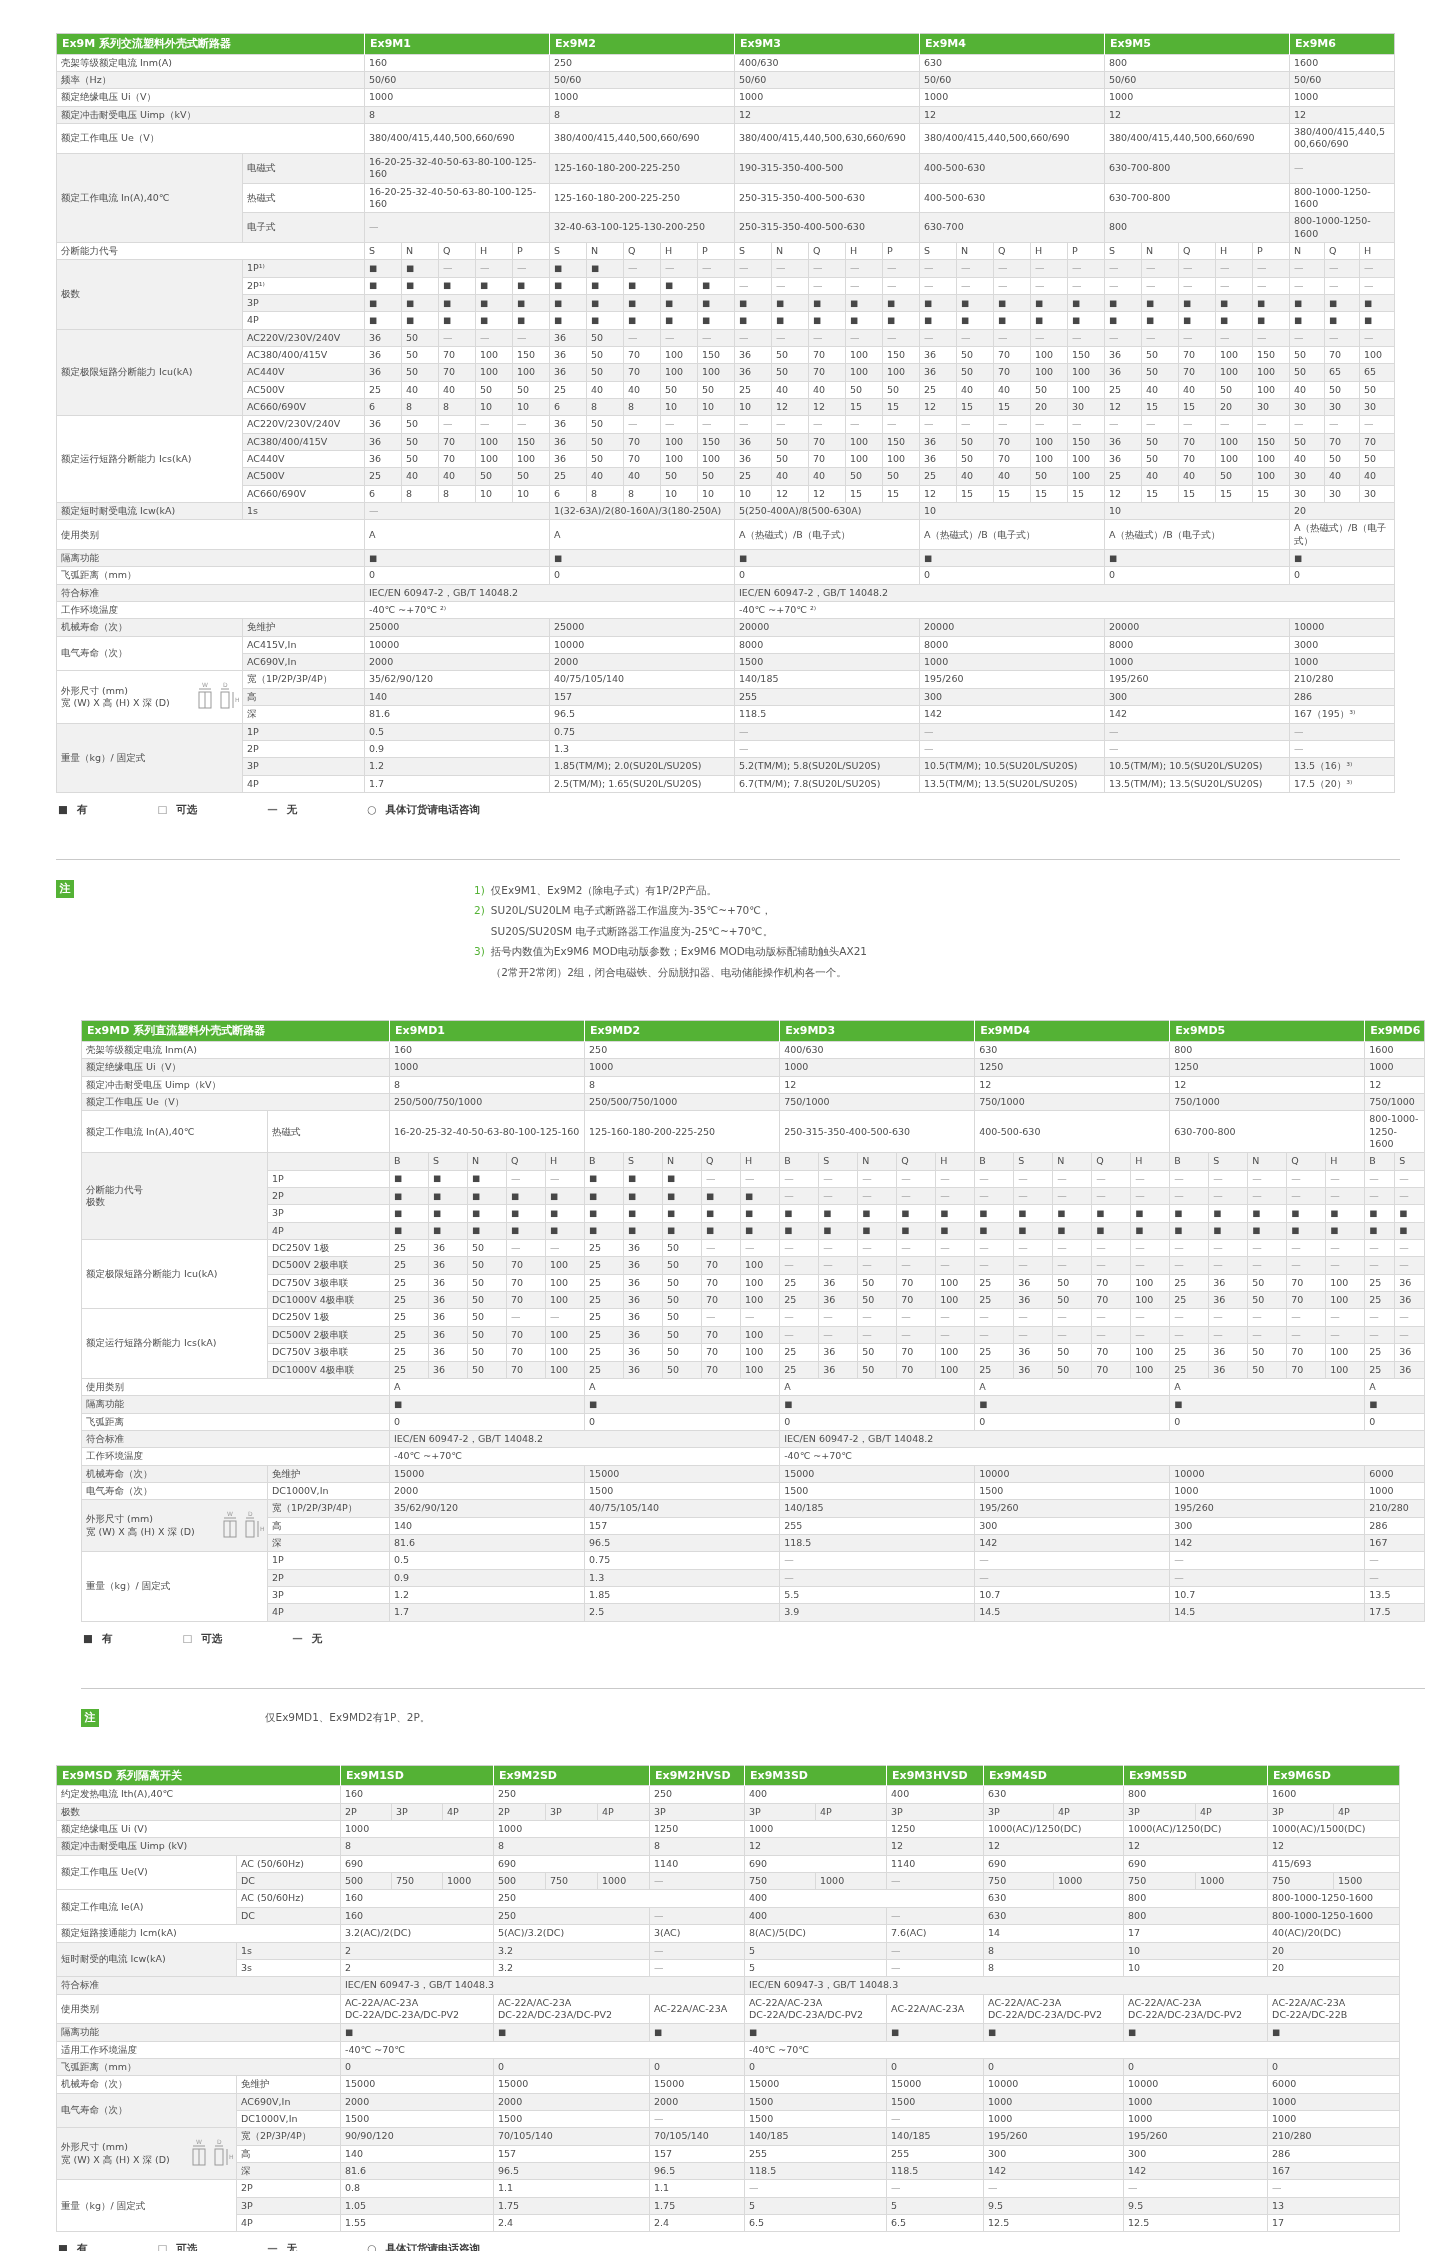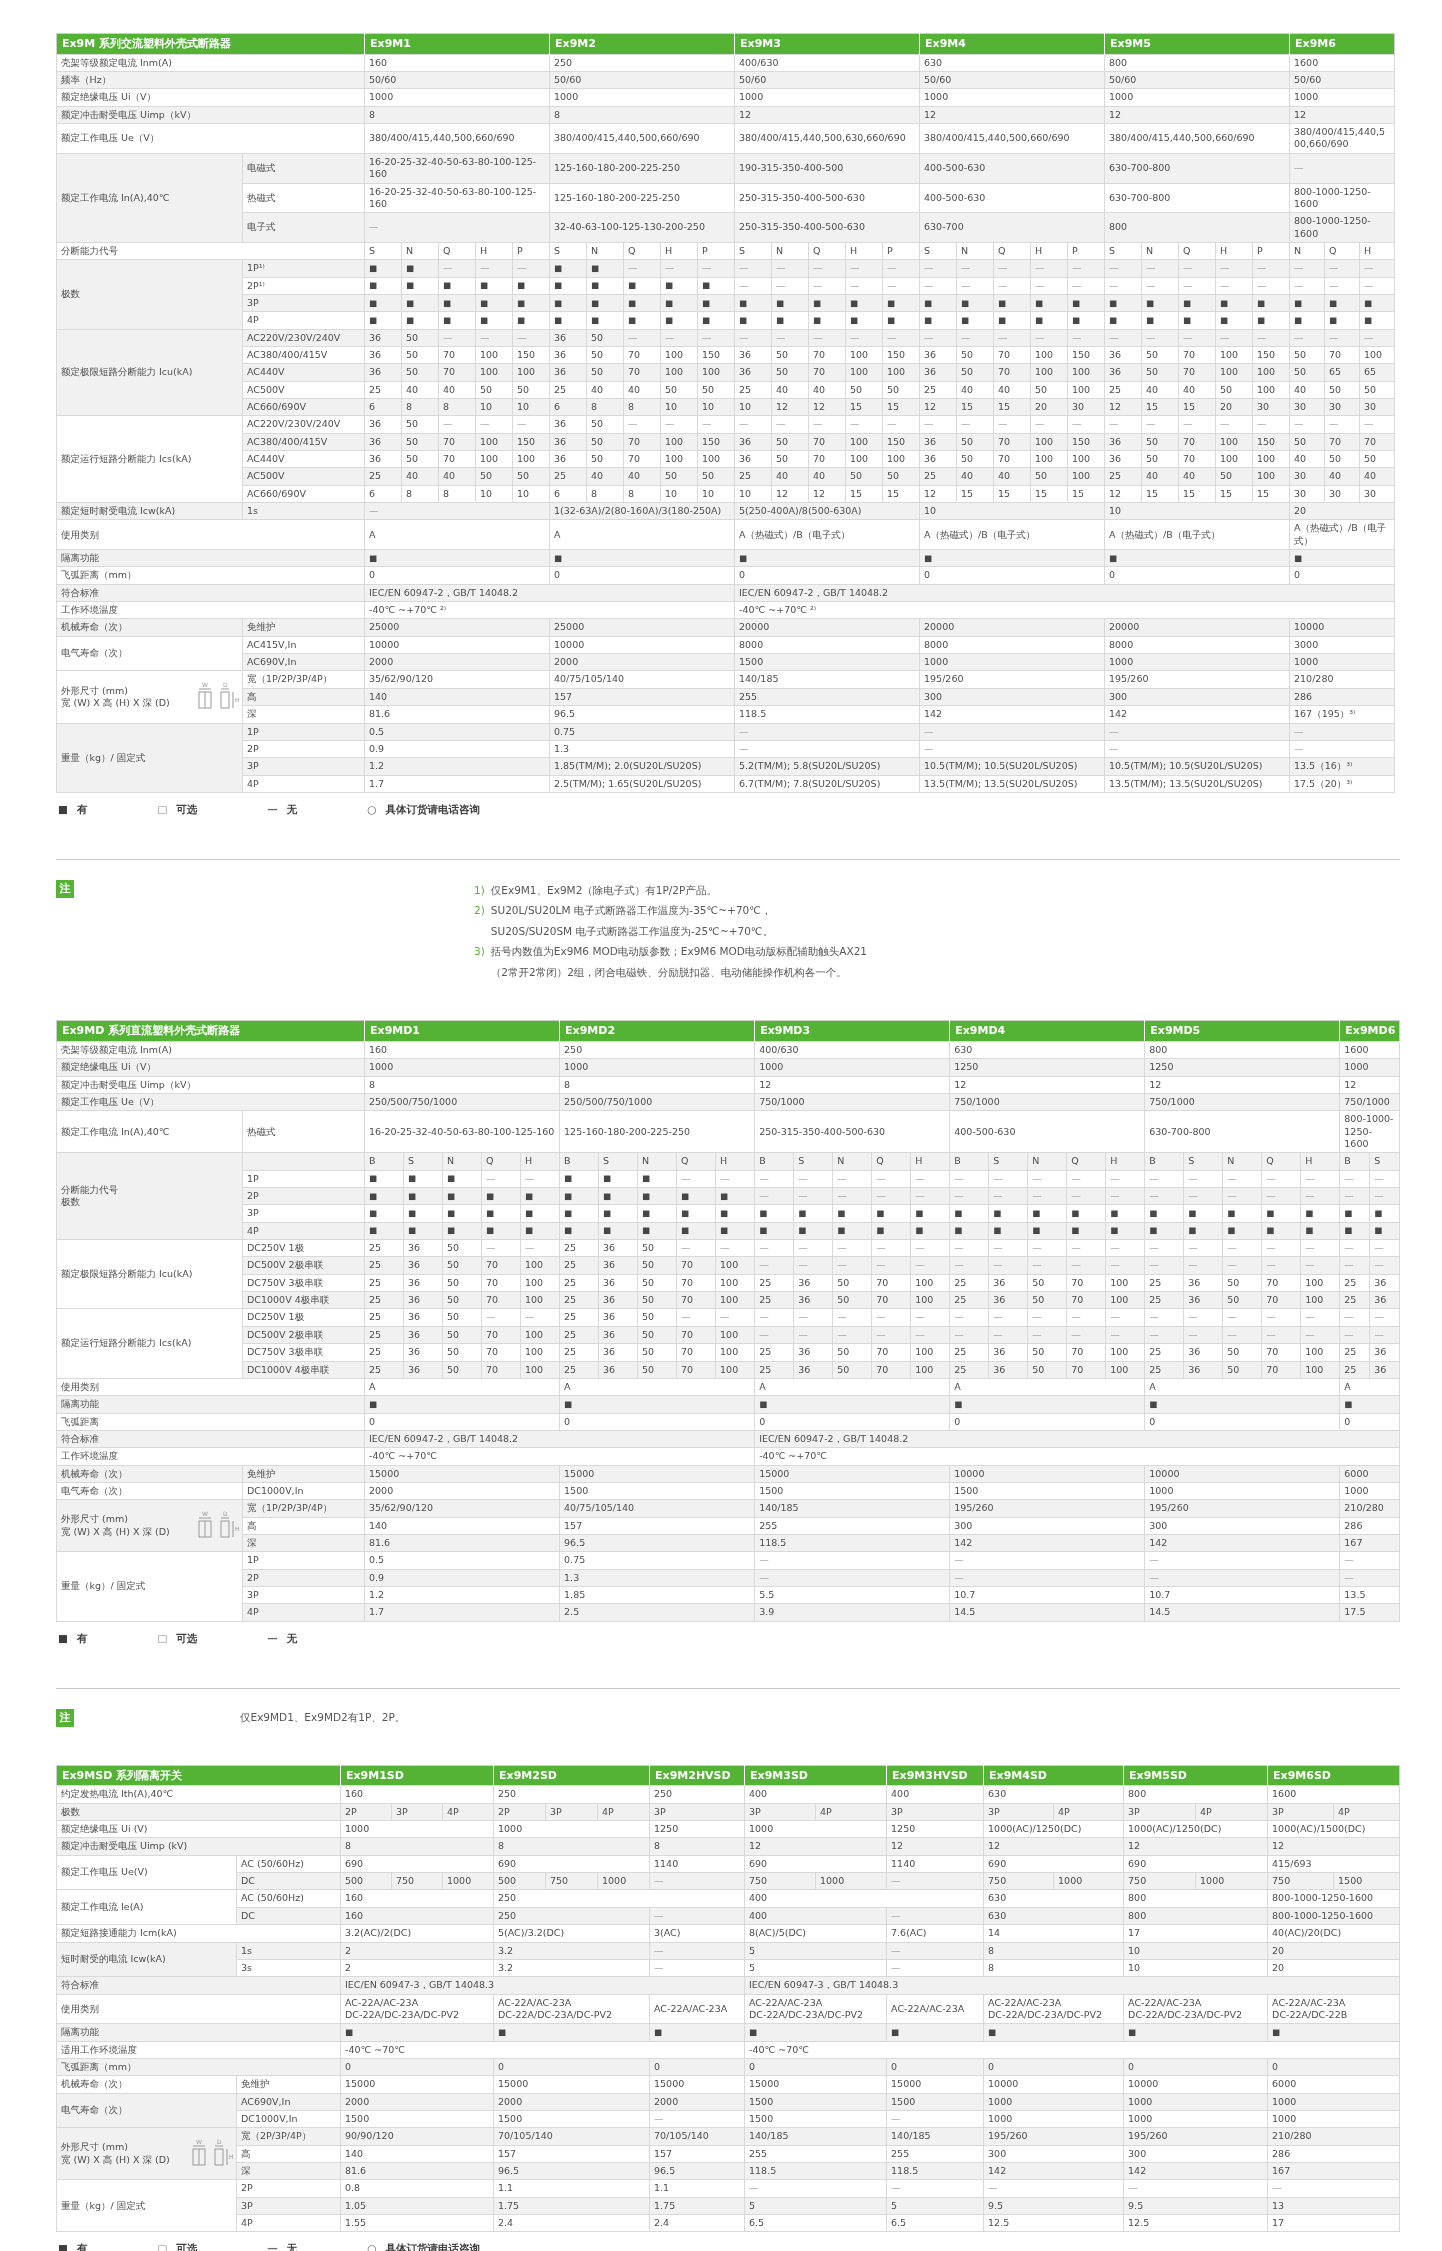--- a/index.html
+++ b/index.html
@@ -35,21 +35,21 @@
   .legend .sym.call{color:#5a5a5a;}
   .note-divider{border:none;border-top:1px solid #c9c9c9;margin:42px 0 0 0;width:1344px;}
   .note{display:flex;align-items:flex-start;margin-top:20px;}
   .note-badge{width:18px;height:18px;background:var(--green);color:#fff;font-size:11px;
     font-weight:bold;display:flex;align-items:center;justify-content:center;flex:0 0 18px;}
   .note-body{font-size:10.5px;line-height:1.95;color:#565656;}
   .nb1{margin-left:400px;}
   .nb2{margin-left:166px;line-height:1.6;text-align:right;}
   .note-item{display:flex;}
   .note-num{color:var(--green);margin-right:6px;flex:0 0 auto;}
-  .sec-dc{margin-top:26px;}
+  .sec-dc{margin-top:26px;margin-left:25px;}
   .sec-sd{margin-top:38px;}
   table.t-dc,table.t-sd{margin-top:38px;}
 </style>
 </head>
 <body>
 
 <div class="page">
 
   <section>
     <table id="t-ac" class="t-ac">

